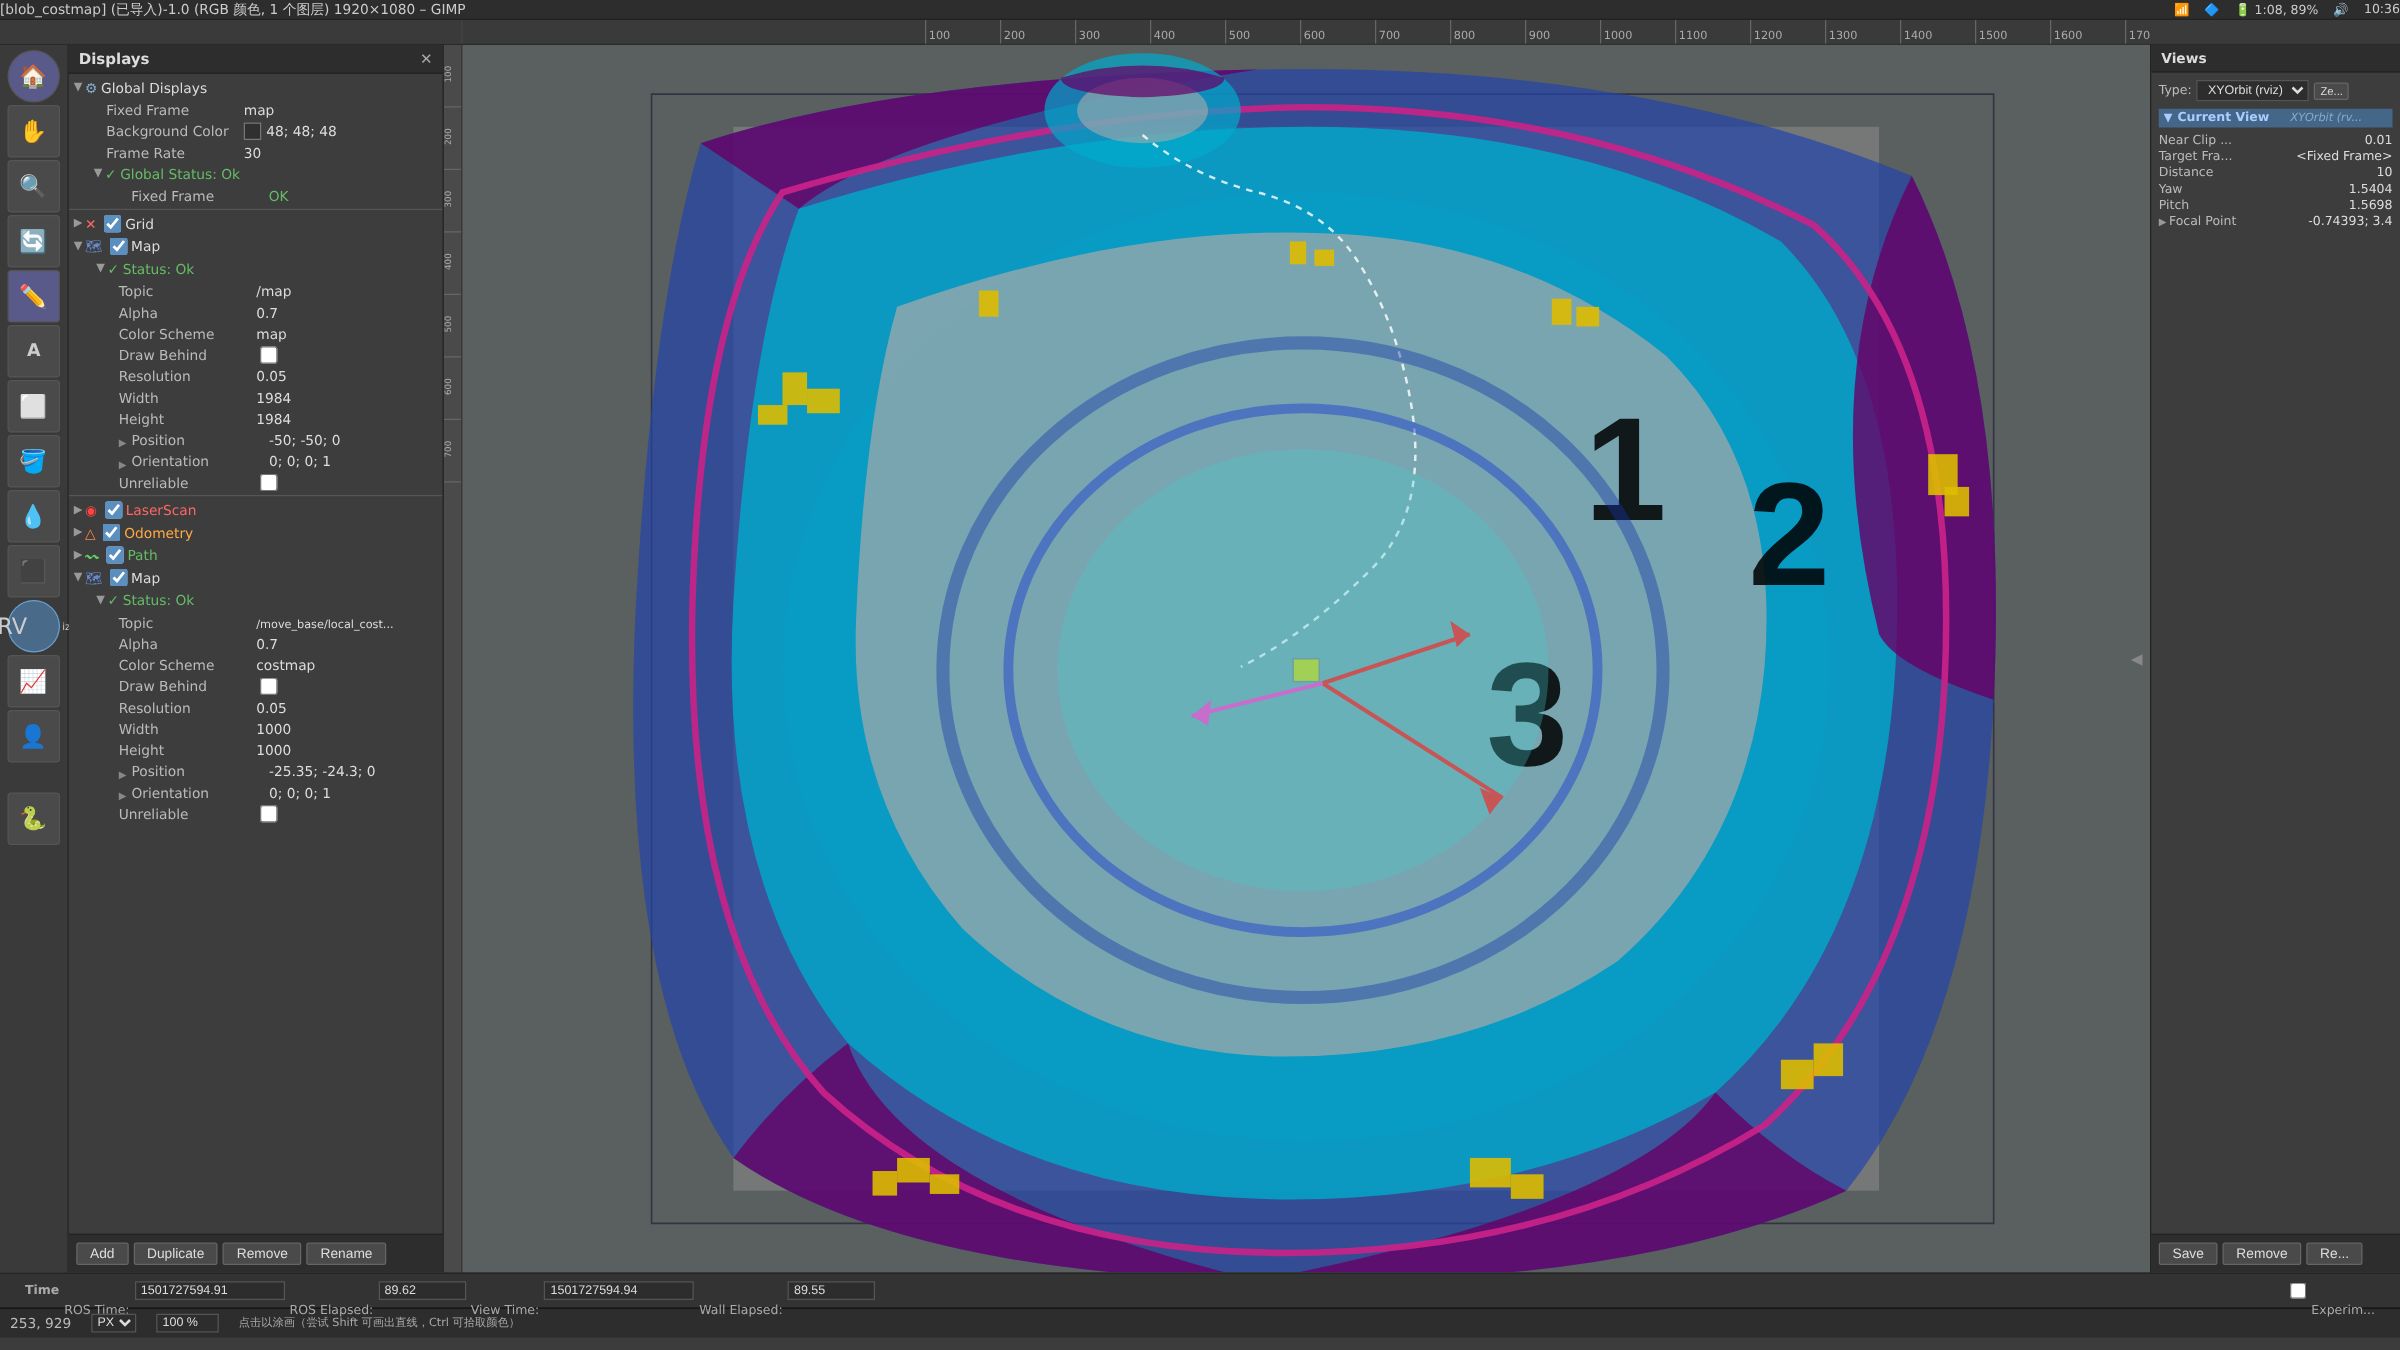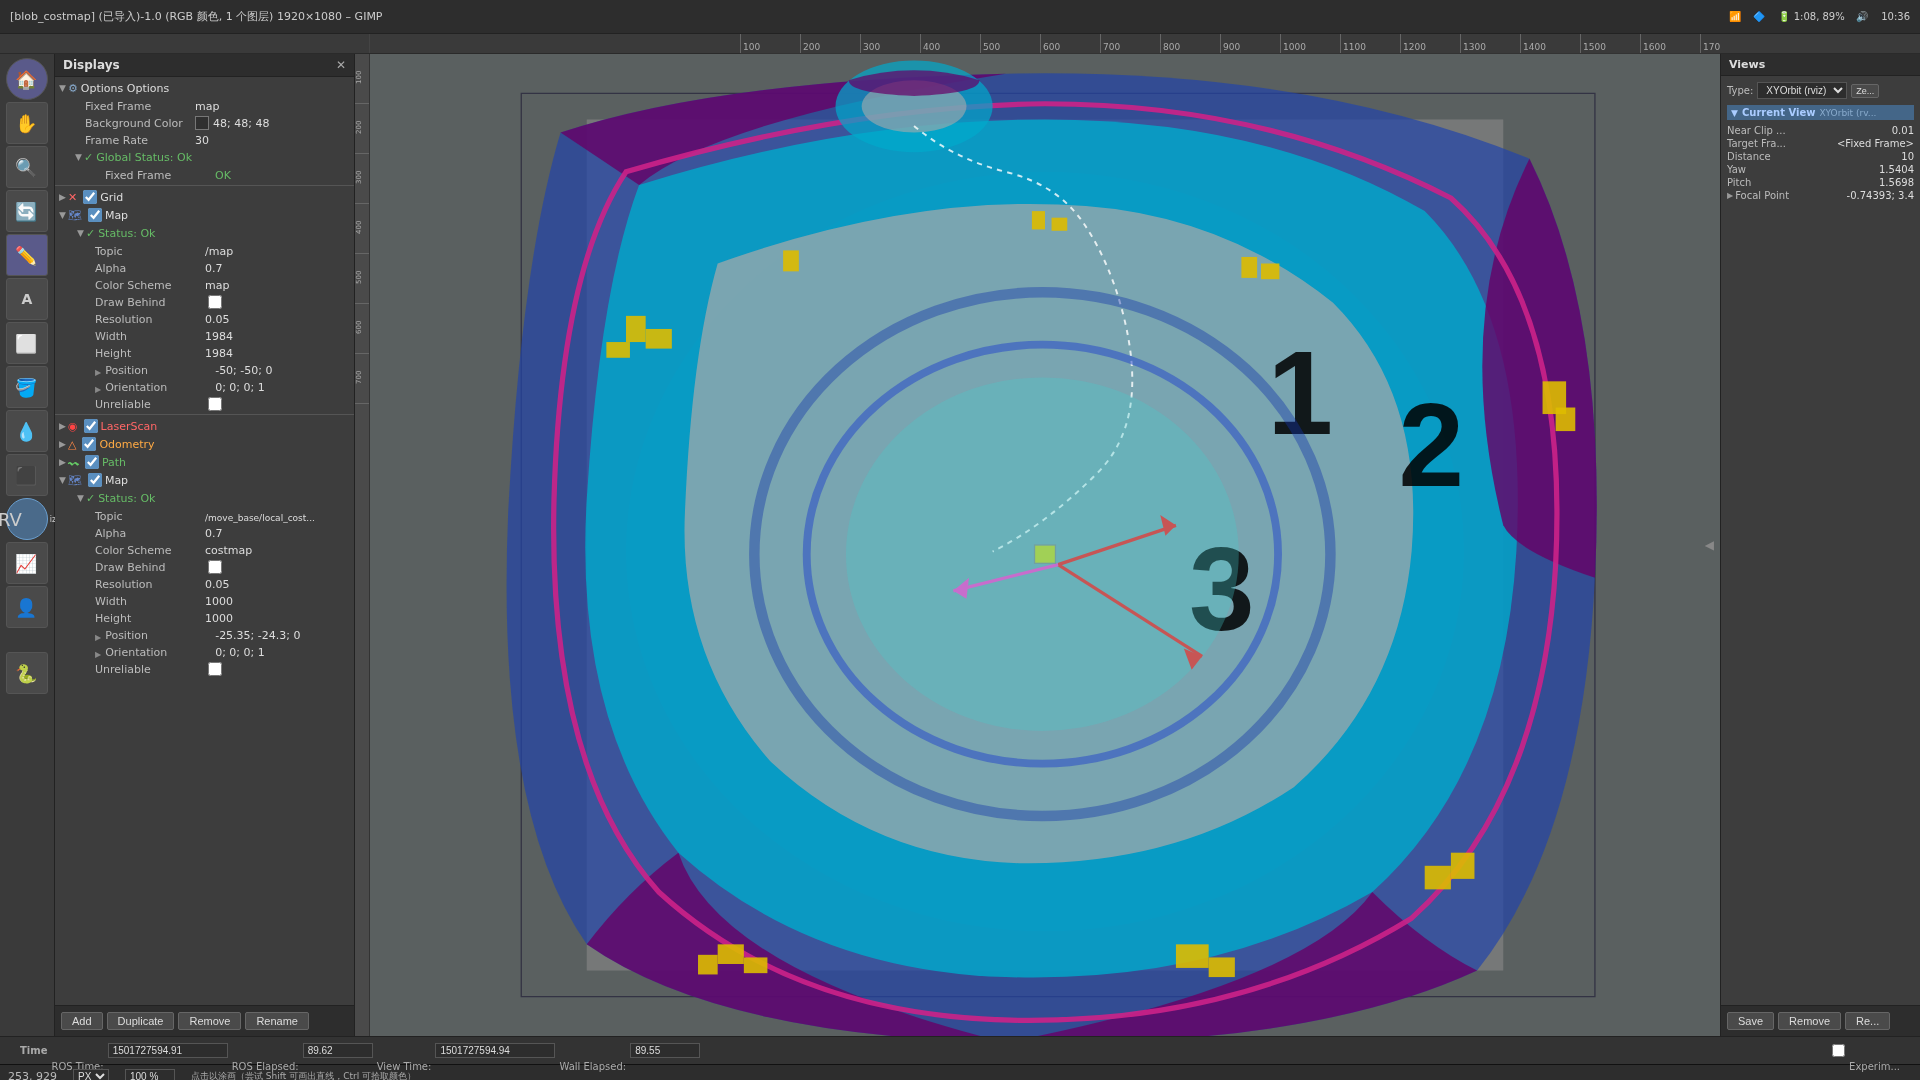--- a/index.html
+++ b/index.html
@@ -1,19 +1,19 @@
 <!DOCTYPE html>
 <html><head>
   <meta charset="utf-8">
   <style>
     * { margin: 0; padding: 0; box-sizing: border-box; }
     body { width: 1920px; height: 1080px; overflow: hidden; background: #3c3c3c; font-family: 'DejaVu Sans', Arial, sans-serif; font-size: 11px; color: #ddd; }
 
     
-    #topbar { height: 34px; background: #2d2d2d; display: flex; align-items: center; justify-content: space-between; padding: 0 10px; color: #ccc; font-size: 11px; border-bottom: 1px solid #222; }
+    #topbar { height: 16px; background: #2d2d2d; display: flex; align-items: center; justify-content: space-between; padding: 0 0; color: #ccc; font-size: 11px; border-bottom: 1px solid #222; }
 
     
     #ruler-top { height: 20px; background: #4a4a4a; border-bottom: 1px solid #333; display: flex; align-items: center; margin-left: 370px; overflow: hidden; }
     .ruler-mark { color: #aaa; font-size: 9px; border-left: 1px solid #666; padding-left: 2px; min-width: 60px; height: 100%; display: flex; align-items: flex-end; padding-bottom: 1px; }
 
     
     #main { display: flex; height: calc(1080px - 22px - 20px - 28px - 28px); }
 
     
     #left-toolbar { width: 55px; background: #3a3a3a; border-right: 1px solid #222; display: flex; flex-direction: column; align-items: center; padding-top: 4px; gap: 2px; }
@@ -138,21 +138,21 @@
   <div id="displays-panel">
     <div id="displays-header">
       <span>Displays</span>
       <span style="cursor:pointer;color:#aaa;">✕</span>
     </div>
     <div id="displays-content">
 
       <div class="tree-row">
         <span class="collapse-arrow">▼</span>
         <span style="color:#88aacc;margin-right:3px;">⚙</span>
-        <span class="tree-label">Options Options</span>
+        <span class="tree-label">Global Displays</span>
       </div>
       <div class="prop-row">
         <span class="prop-name">Fixed Frame</span>
         <span class="prop-value">map</span>
       </div>
       <div class="prop-row">
         <span class="prop-name">Background Color</span>
         <span class="color-box" style="background:#303030;"></span>
         <span class="prop-value">48; 48; 48</span>
       </div>
@@ -433,21 +433,21 @@
         <select class="views-select">
           <option>XYOrbit (rviz)</option>
         </select>
         <button class="btn" style="padding:1px 4px;font-size:9px;">Ze...</button>
       </div>
 
       <div>
         <div class="current-view-header" style="background:#446688;padding:2px 4px;margin-bottom:4px;">
           <span style="color:#aaccff;font-size:9px;">▼</span>
           <span style="color:#aaccff;font-size:10px;font-weight:bold;">Current View</span>
-          <span style="color:#88aacc;font-size:9px;margin-left:0;">XYOrbit (rv...</span>
+          <span style="color:#88aacc;font-size:9px;margin-left:13px;font-style:italic;">XYOrbit (rv...</span>
         </div>
         <div>
           <div class="view-prop">
             <span class="view-prop-name">Near Clip ...</span>
             <span class="view-prop-value">0.01</span>
           </div>
           <div class="view-prop">
             <span class="view-prop-name">Target Fra...</span>
             <span class="view-prop-value">&lt;Fixed Frame&gt;</span>
           </div>

